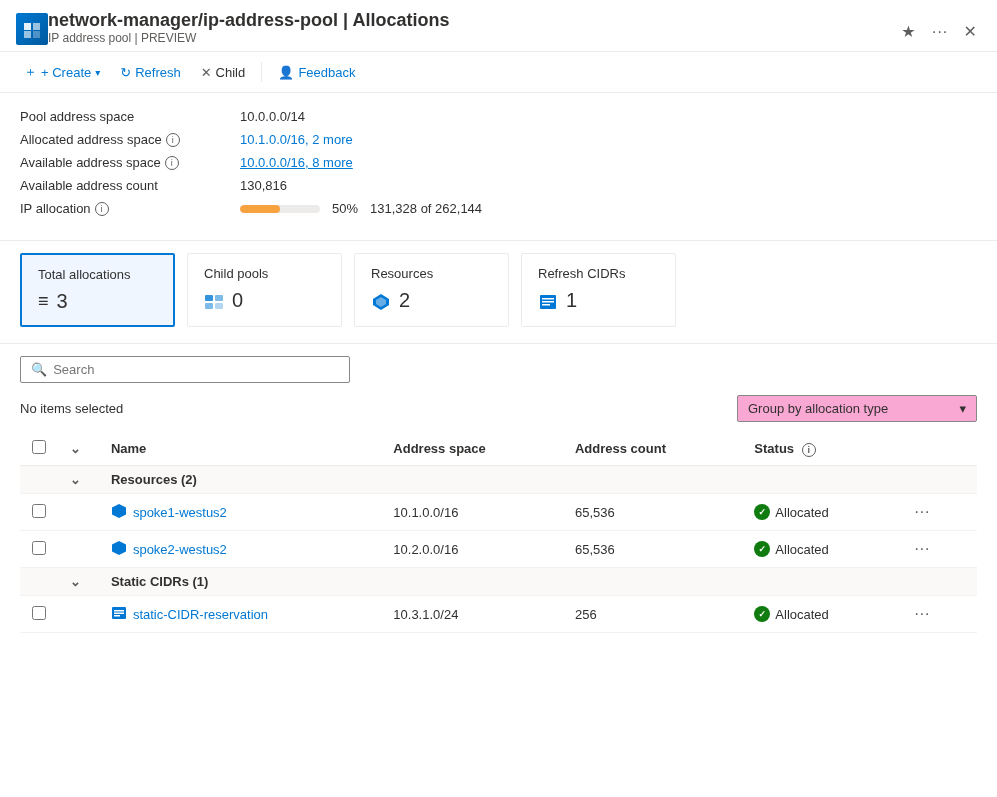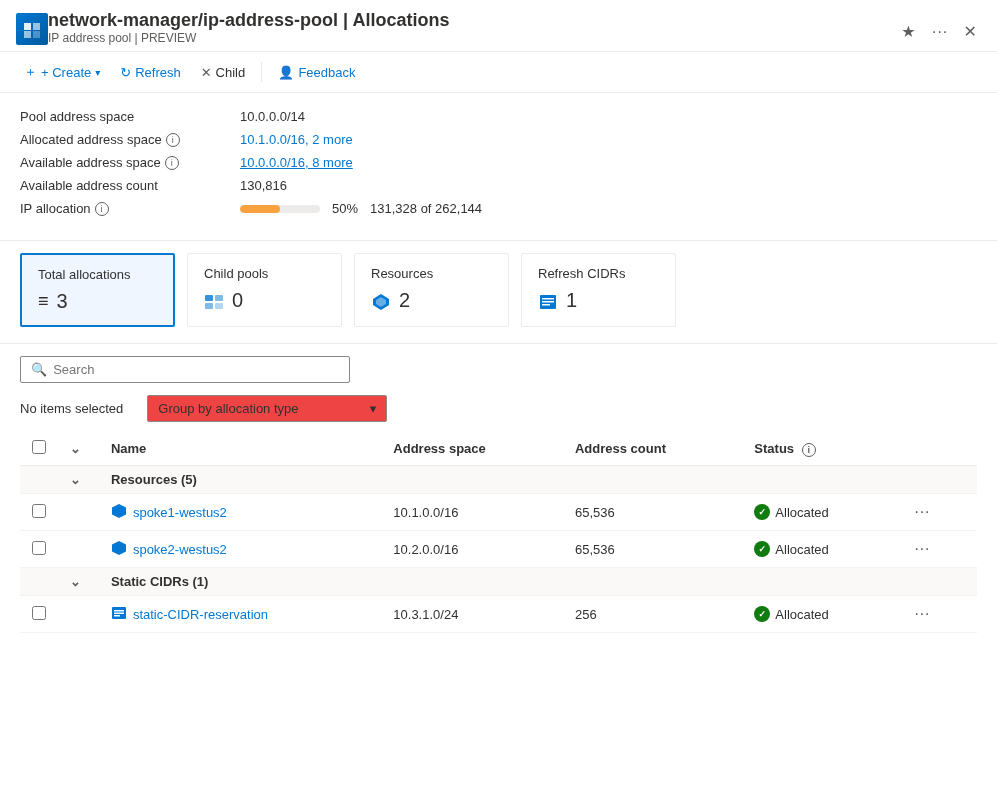--- a/index.html
+++ b/index.html
@@ -57,26 +57,26 @@
     .list-section { padding: 12px 20px; }
     .search-row { margin-bottom: 12px; }
     .search-box {
       display: flex; align-items: center; gap: 6px;
       border: 1px solid #8a8886; padding: 5px 10px;
       width: 330px; border-radius: 2px;
     }
     .search-box input { border: none; outline: none; font-size: 13px; width: 100%; color: #323130; }
     .search-icon { color: #605e5c; font-size: 13px; }
 
-    .list-controls { display: flex; align-items: center; margin-bottom: 10px; gap: 24px; }
+    .list-controls { display: flex; align-items: center; justify-content: space-between; margin-bottom: 10px; gap: 24px; }
     .no-items { font-size: 13px; color: #323130; }
     .group-dropdown {
       display: flex; align-items: center; gap: 6px;
       border: 1px solid #8a8886; padding: 5px 10px;
-      background: #ef4444; cursor: pointer; border-radius: 2px; min-width: 240px;
+      background: #f9a8d4; cursor: pointer; border-radius: 2px; min-width: 240px;
       justify-content: space-between;
     }
     .group-dropdown span { font-size: 13px; color: #323130; }
 
     .table { width: 100%; border-collapse: collapse; }
     .table th {
       text-align: left; padding: 8px 12px;
       font-size: 13px; font-weight: 600; color: #323130;
       border-bottom: 1px solid #edebe9;
     }
@@ -290,21 +290,21 @@
         </th>
         <th></th>
       </tr>
     </thead>
     <tbody id="table-body">
     <tr class="group-row">
       <td></td>
       <td>
         <span class="group-chevron">⌄</span>
       </td>
-      <td colspan="5" style="font-weight:600;">Resources (5)</td>
+      <td colspan="5" style="font-weight:600;">Resources (2)</td>
     </tr>
         <tr>
         <td class="row-check">
           <input type="checkbox" style="">
         </td>
         <td class="row-indent"></td>
         <td>
           <span class="name-cell">
             <span><svg width="16" height="16" viewBox="0 0 16 16" fill="none">
                   <polygon points="8,1 15,4.5 15,11.5 8,15 1,11.5 1,4.5" fill="#0078d4"></polygon>

